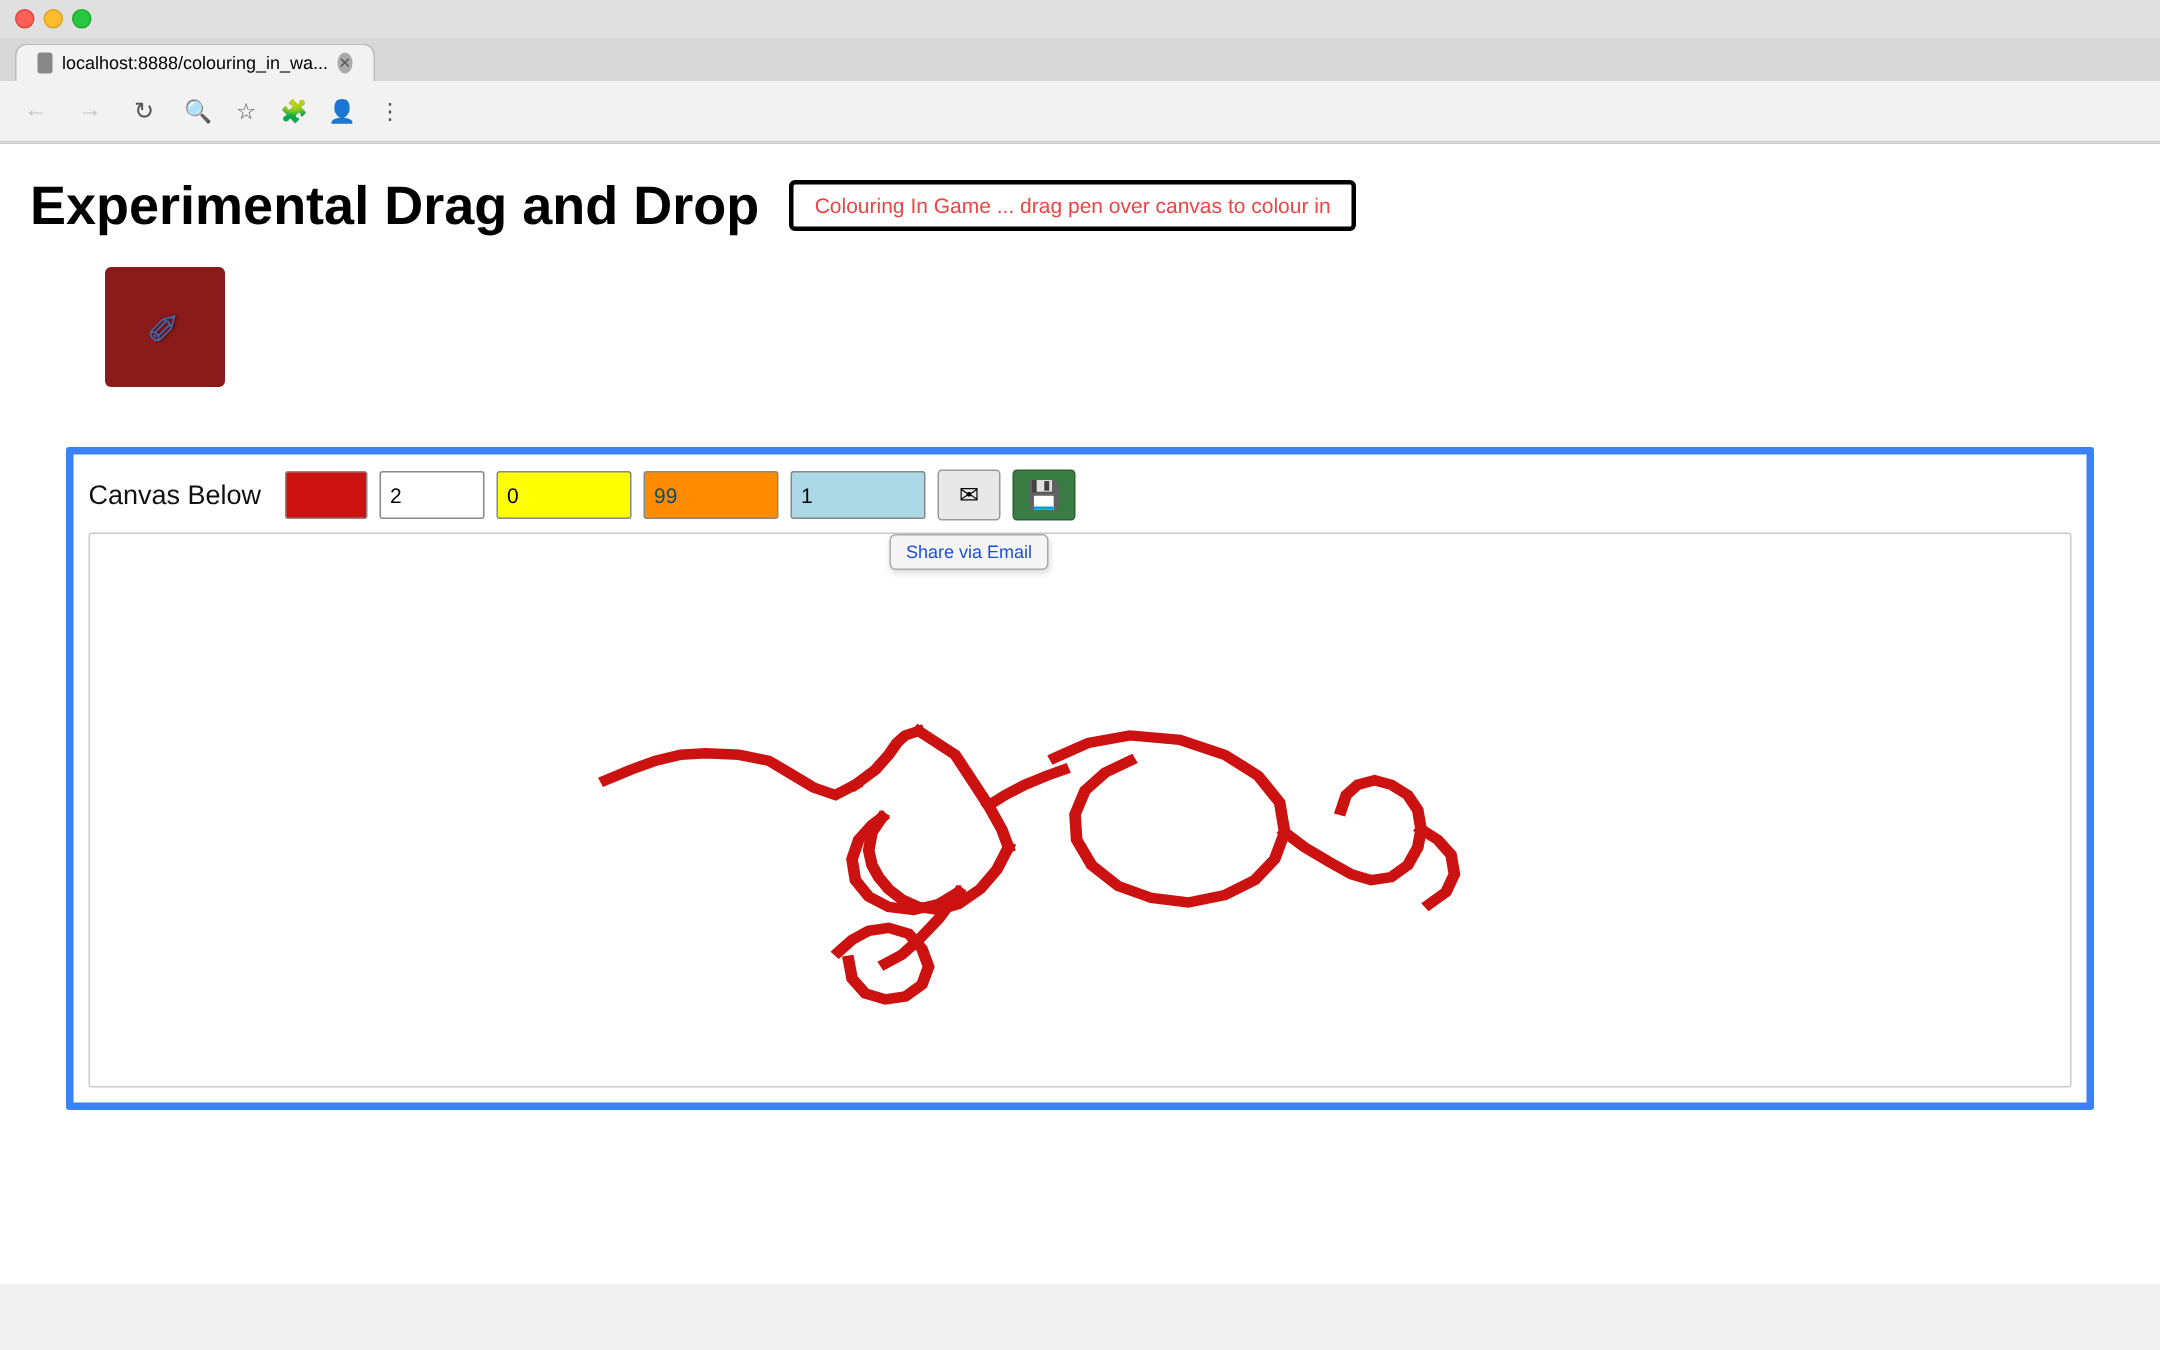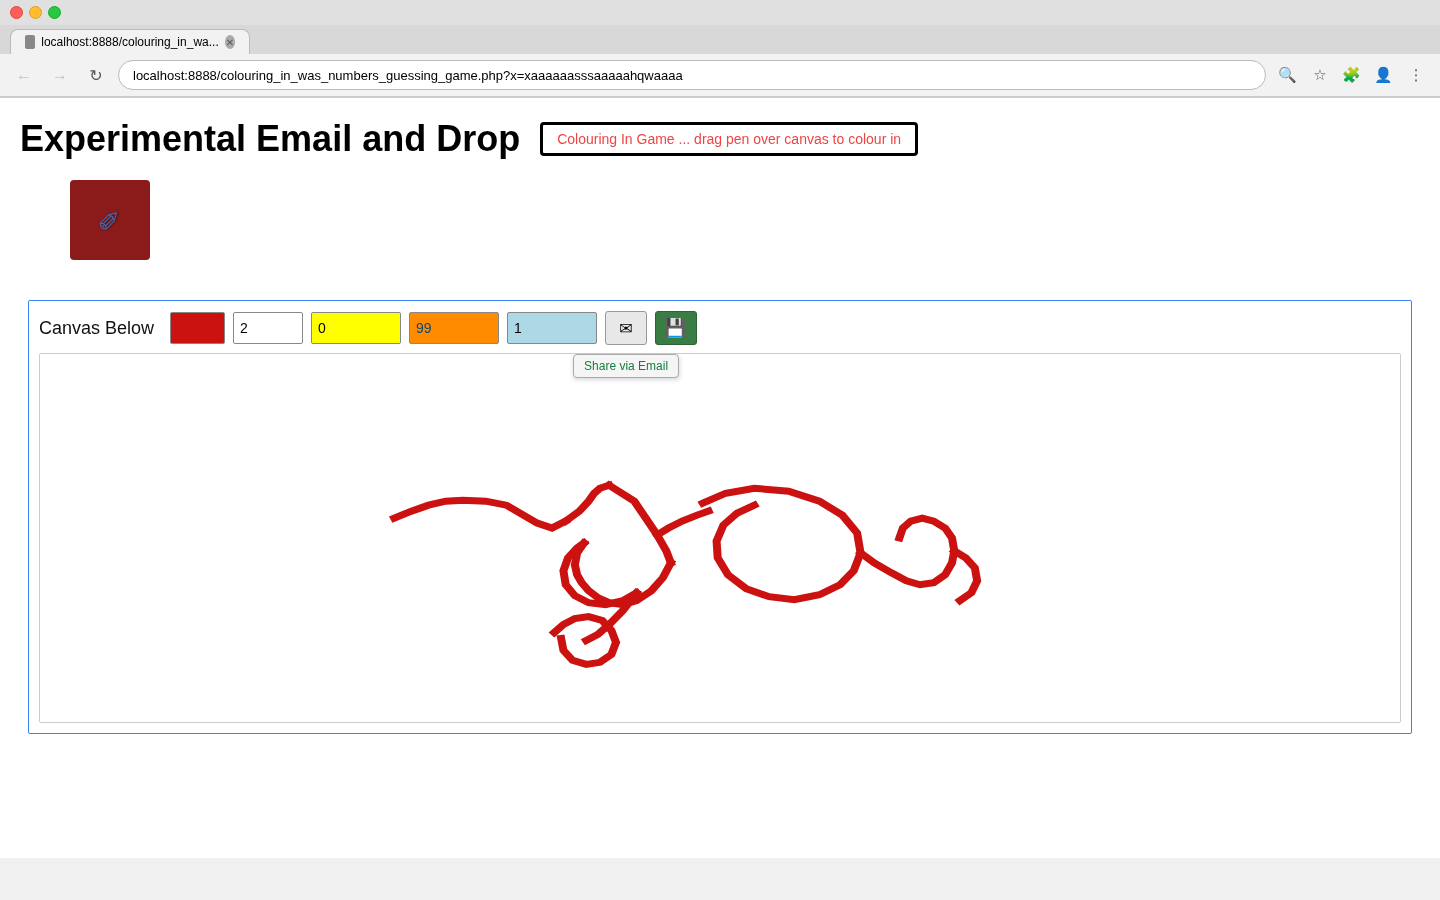--- a/index.html
+++ b/index.html
@@ -185,23 +185,23 @@
 
     .pen-icon {
       font-size: 28px;
       transform: rotate(-45deg);
       color: #4466aa;
       text-shadow: 1px 1px 2px rgba(0,0,0,0.5);
     }
 
     
     .canvas-section {
-      border: 1px solid #3b82f6;
+      border: 5px solid #3b82f6;
       border-radius: 2px;
-      margin: 0 8px;
+      margin: 0 24px;
       padding: 10px;
     }
 
     .canvas-controls {
       display: flex;
       align-items: center;
       gap: 8px;
       margin-bottom: 8px;
     }
 
@@ -271,21 +271,21 @@
       position: absolute;
       top: 42px;
       left: 50%;
       transform: translateX(-50%);
       background: #f5f5f5;
       border: 1px solid #aaa;
       border-radius: 4px;
       padding: 4px 10px;
       font-size: 12px;
       white-space: nowrap;
-      color: #15803d;
+      color: #1d4ed8;
       z-index: 100;
       box-shadow: 1px 2px 4px rgba(0,0,0,0.15);
     }
 
     .drawing-canvas {
       width: 100%;
       height: 370px;
       background: white;
       border: 1px solid #ccc;
       border-radius: 2px;
@@ -323,35 +323,34 @@
   <div class="nav-bar">
     <button class="nav-btn disabled">
       <span>←</span>
     </button>
     <button class="nav-btn disabled">
       <span>→</span>
     </button>
     <button class="nav-btn">
       <span>↻</span>
     </button>
-    <input class="address-bar" type="text" value="localhost:8888/colouring_in_was_numbers_guessing_game.php?x=xaaaaaasssaaaaahqwaaaa" style="">
     <div class="nav-icons">
       <button class="nav-icon-btn">🔍</button>
       <button class="nav-icon-btn">☆</button>
       <button class="nav-icon-btn">🧩</button>
       <button class="nav-icon-btn">👤</button>
       <button class="nav-icon-btn">⋮</button>
     </div>
   </div>
 </div>
 
 <div class="page-content">
 
   <div class="page-header">
-    <h1 class="page-title">Experimental Email and Drop</h1>
+    <h1 class="page-title">Experimental Drag and Drop</h1>
     <div class="game-badge">Colouring In Game ... drag pen over canvas to colour in</div>
   </div>
 
   <div class="pen-container">
     <div class="pen-box" draggable="true">
       <span class="pen-icon">✏</span>
     </div>
   </div>
 
   <div class="canvas-section">

